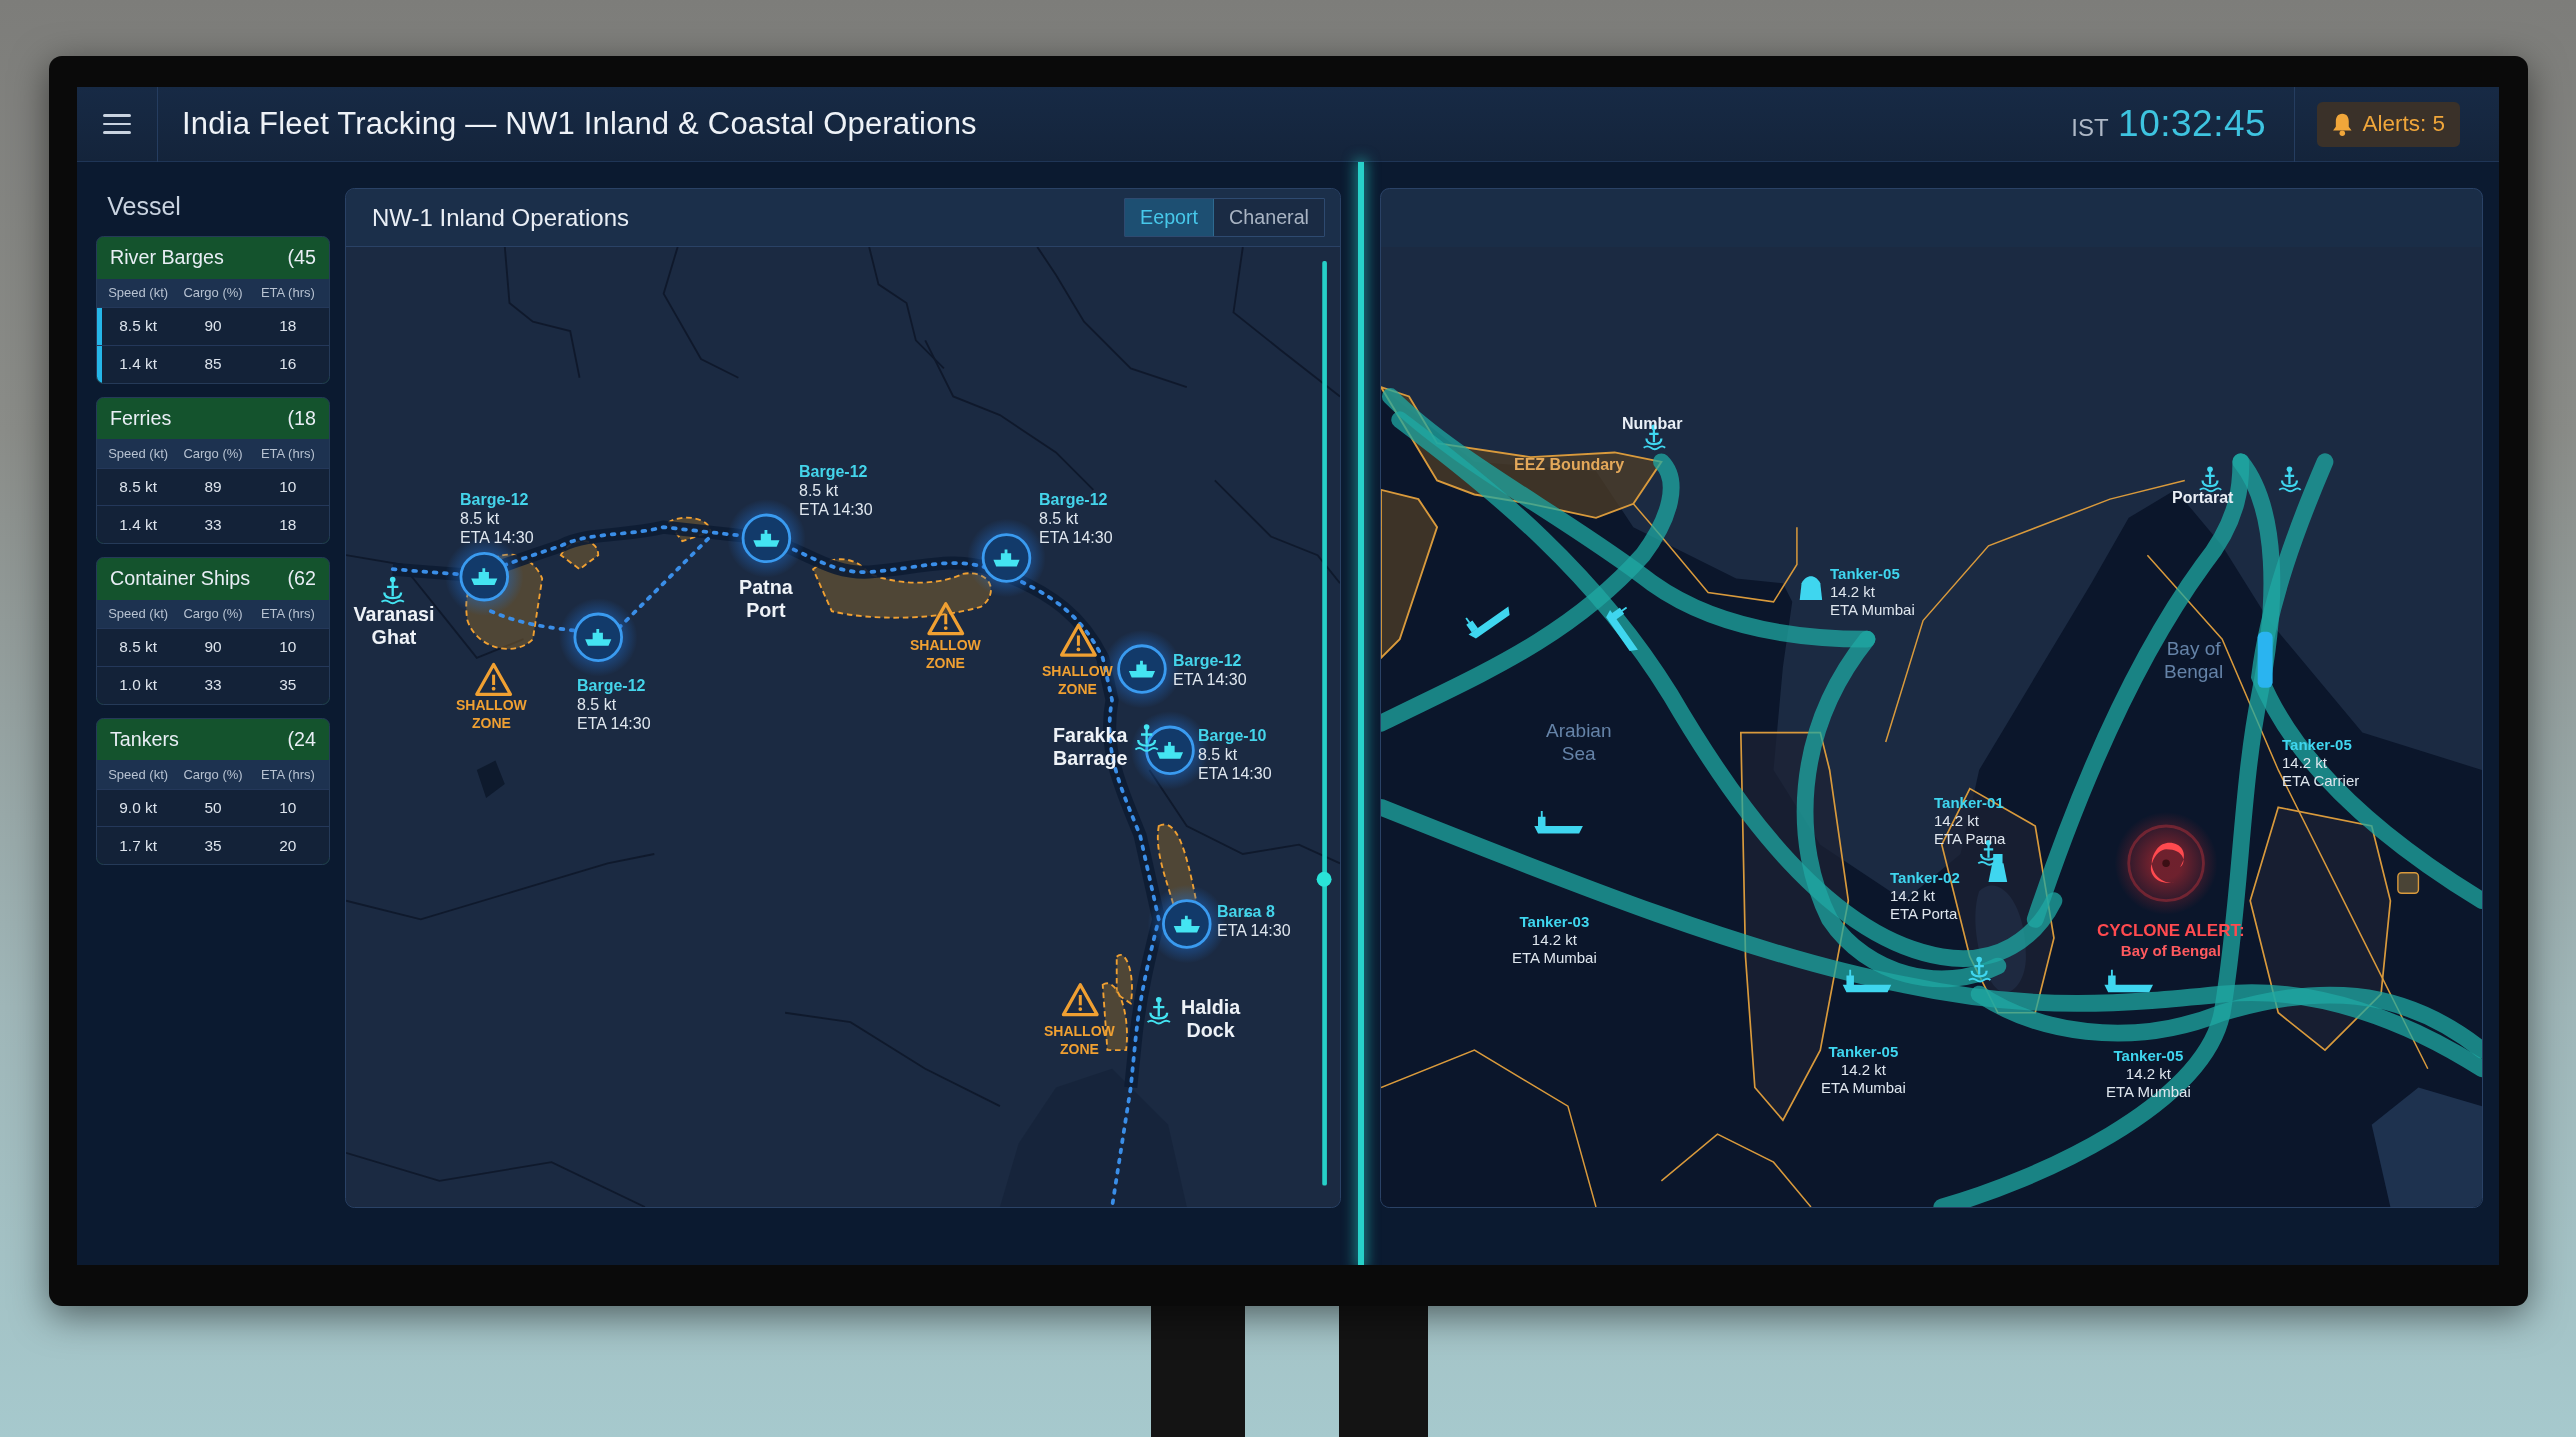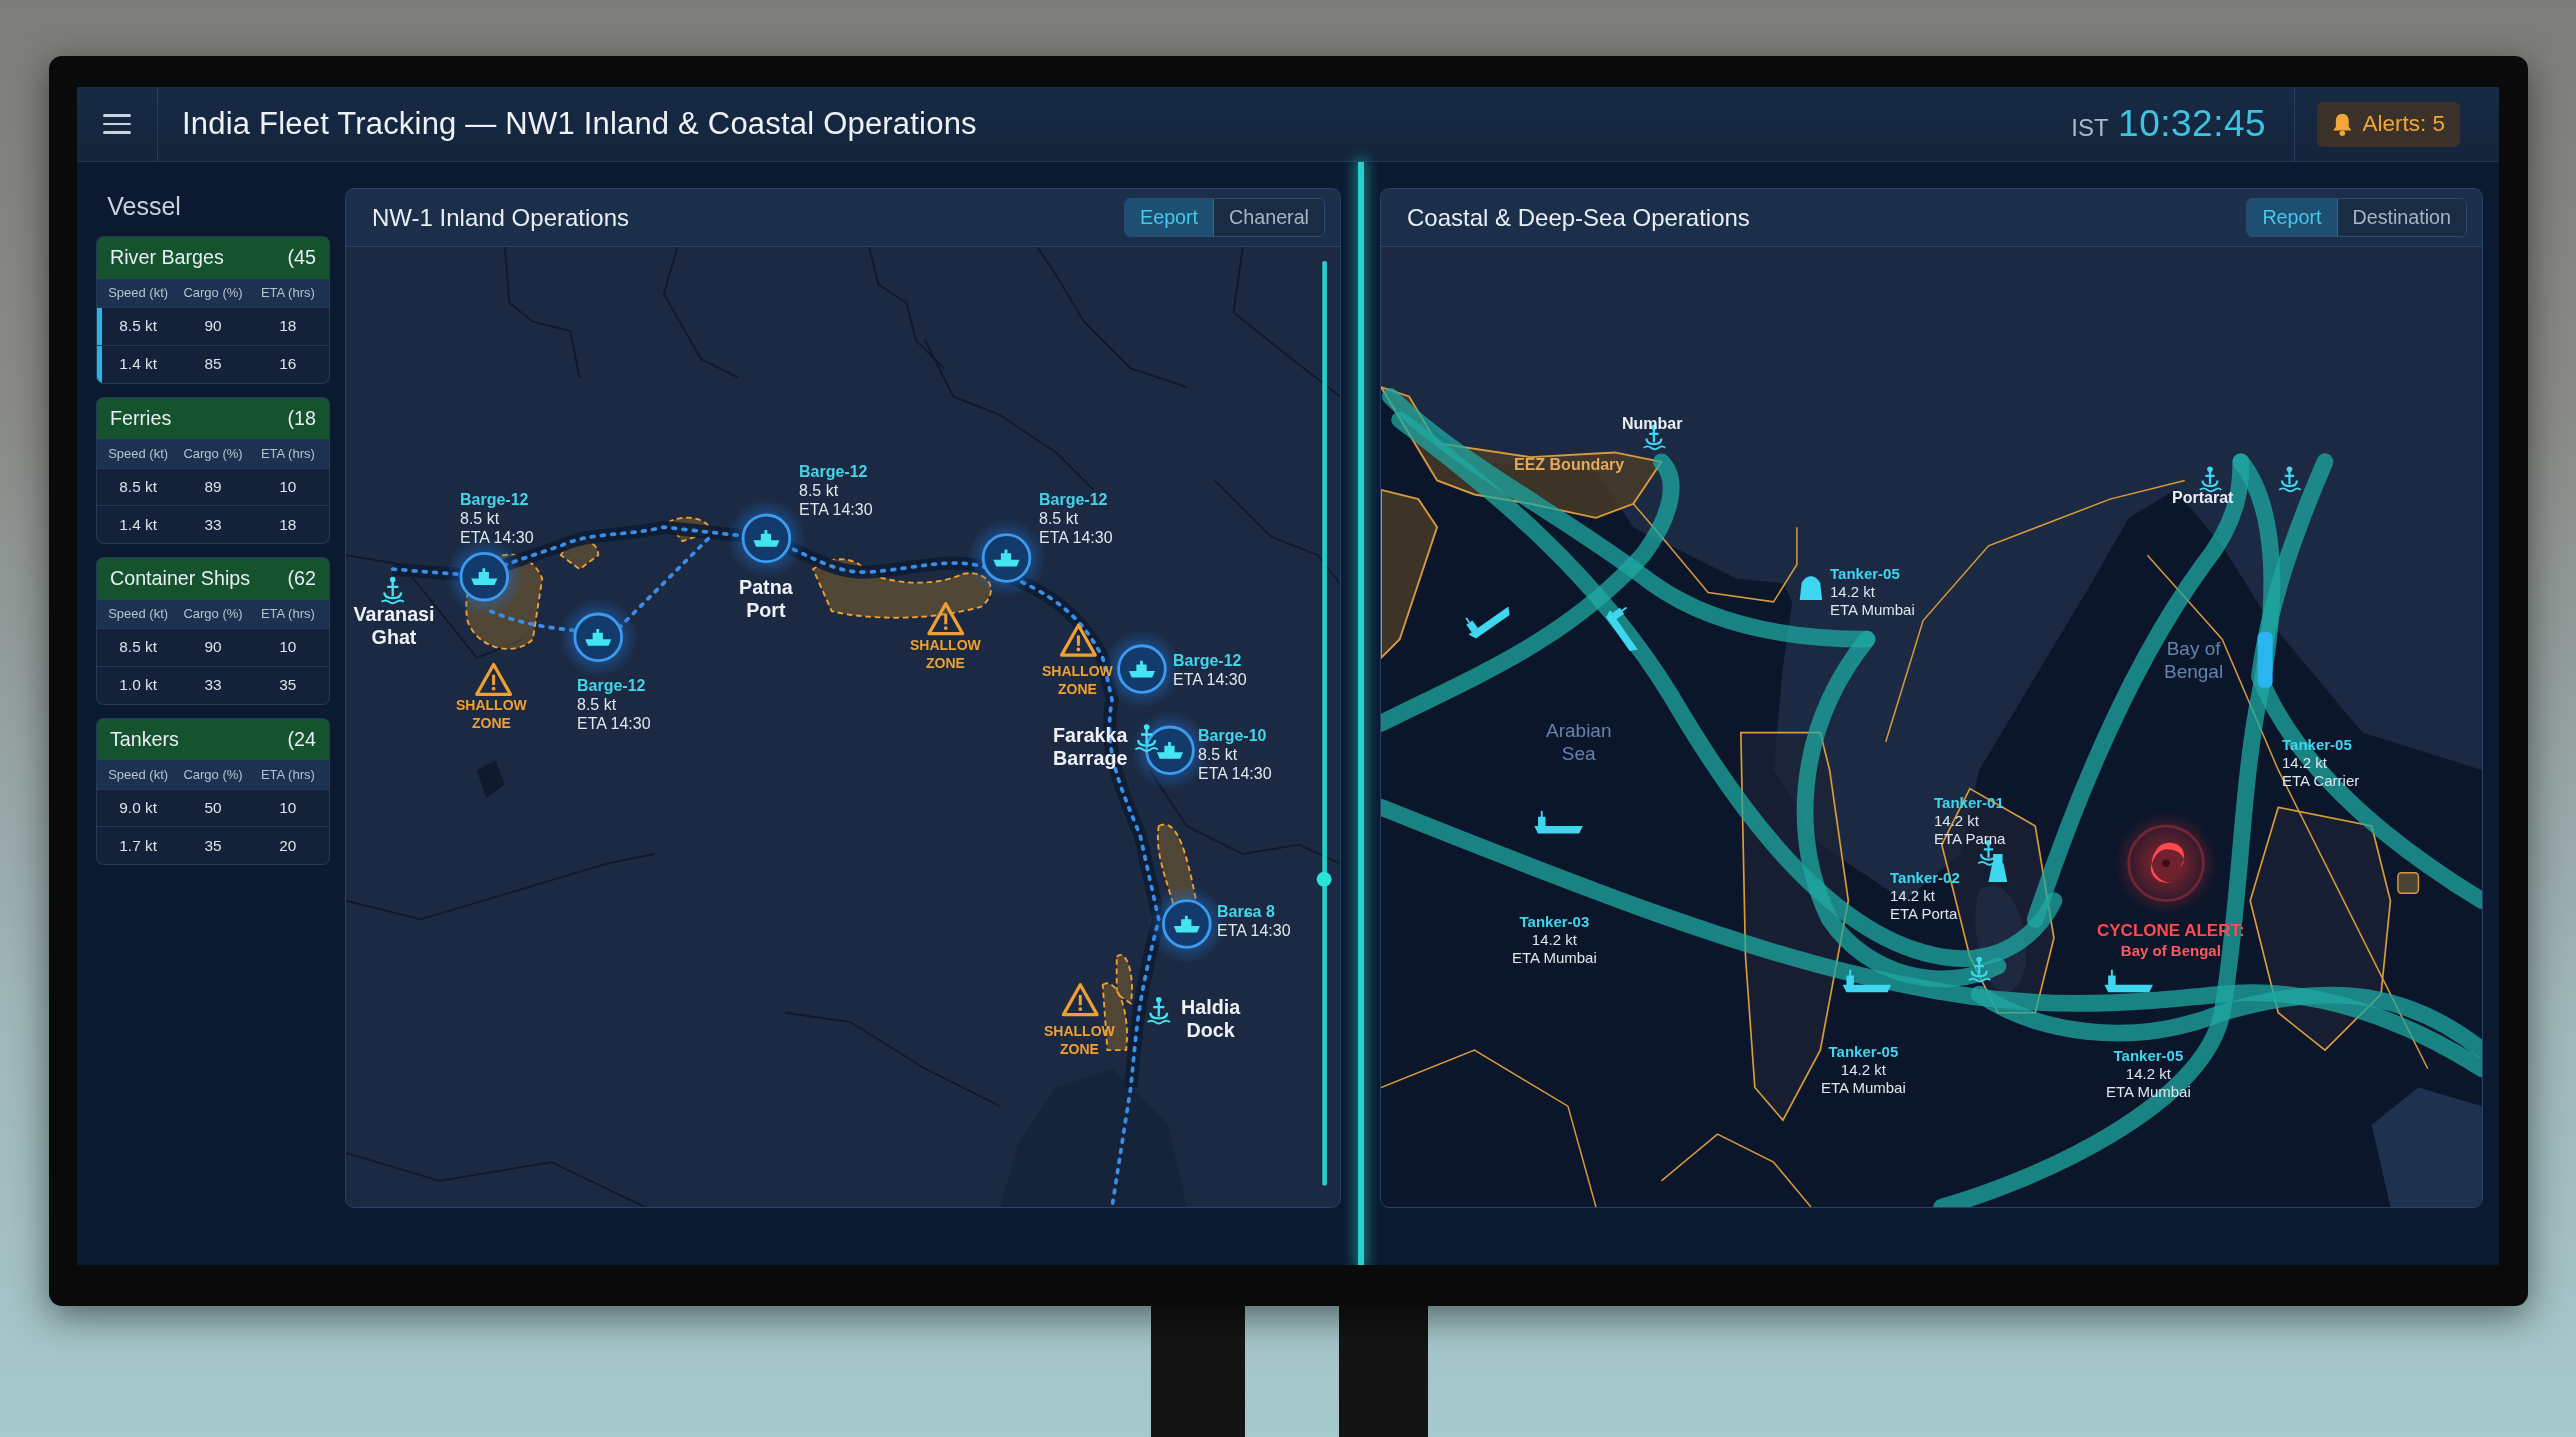--- a/index.html
+++ b/index.html
@@ -63,21 +63,21 @@
     position: absolute; top: 101px; height: 1020px;
     background: #1a2d47; border: 0.9px solid #2a4266; border-radius: 9.4px; overflow: hidden;
   }
   .panel-left { left: 268px; width: 996px; }
   .panel-right { left: 1303px; width: 1103px; }
   .panel-head {
     height: 58px; display: flex; align-items: center; padding: 0 15px 0 26px;
     border-bottom: 0.9px solid #2a4266; background: #1b2f4a; position: relative; z-index: 2;
   }
   .panel-title { color: #e9eef5; font-size: 24px; }
-  .seg { display: flex; border: 0.9px solid #2e4a70; border-radius: 6px; overflow: hidden; }
+  .seg { display: flex; border: 0.9px solid #2e4a70; border-radius: 1px; overflow: hidden; }
   .seg-btn { font-size: 19.7px; padding: 6.6px 15px; color: #a9b4c3; background: #1a2b44; cursor: pointer; }
   .seg-btn.active { background: #1d4f72; color: #47c8ea; border-right: 0.9px solid #2e6a90; }
   .map { position: absolute; left: 0; top: 58px; right: 0; bottom: 0; }
   .map svg { width: 100%; height: 100%; display: block; }
   .divider-glow {
     position: absolute; left: 1281px; top: 75px; width: 5.6px; height: 1105px;
     background: #27d1c9; box-shadow: 0 0 13px 2.8px rgba(39,209,201,0.55);
   }
 </style>
 </head>
@@ -362,28 +362,20 @@
       <div style="position:absolute;left:698px;top:775px;color:#f0a032;font-size:14px;font-weight:bold;text-align:center;line-height:18px;">
         <div>SHALLOW</div>
         <div>ZONE</div>
       </div>
     </div>
   </div>
 
   <div class="divider-glow"></div>
 
   <div class="panel panel-right">
-    <div class="panel-head">
-      <div class="panel-title">Coastal &amp; Deep-Sea Operations</div>
-      <div class="spacer"></div>
-      <div class="seg">
-        <div class="seg-btn active">Report</div>
-        <div class="seg-btn">Destination</div>
-      </div>
-    </div>
     <div class="map">
       <svg viewBox="0 0 1178 1028" preserveAspectRatio="none">
         <defs>
           <radialGradient id="cycGlow" cx="50%" cy="50%" r="50%">
             <stop offset="30%" stop-color="#c02a30" stop-opacity="0.55"></stop>
             <stop offset="100%" stop-color="#c02a30" stop-opacity="0"></stop>
           </radialGradient>
           <g id="tankerH">
             <path d="M-26 0 L26 0 L22 8 L-22 8 Z M-22 -10 L-14 -10 L-14 0 L-22 0 Z M-19 -16 L-17 -16 L-17 -10 L-19 -10 Z" fill="#3fd6ef"></path>
           </g>

